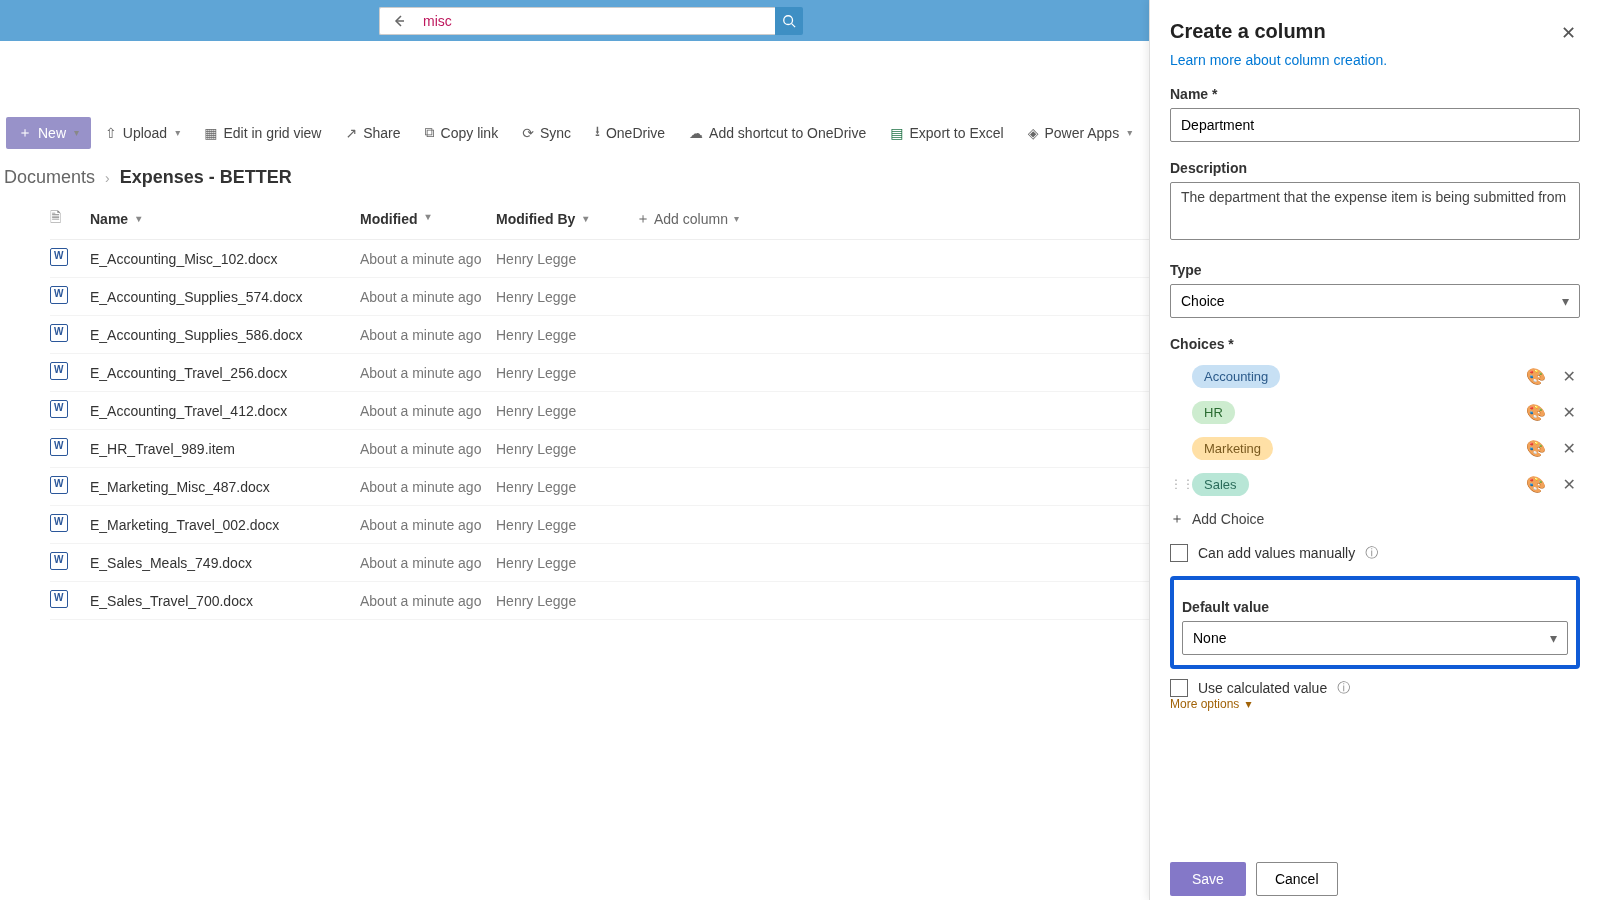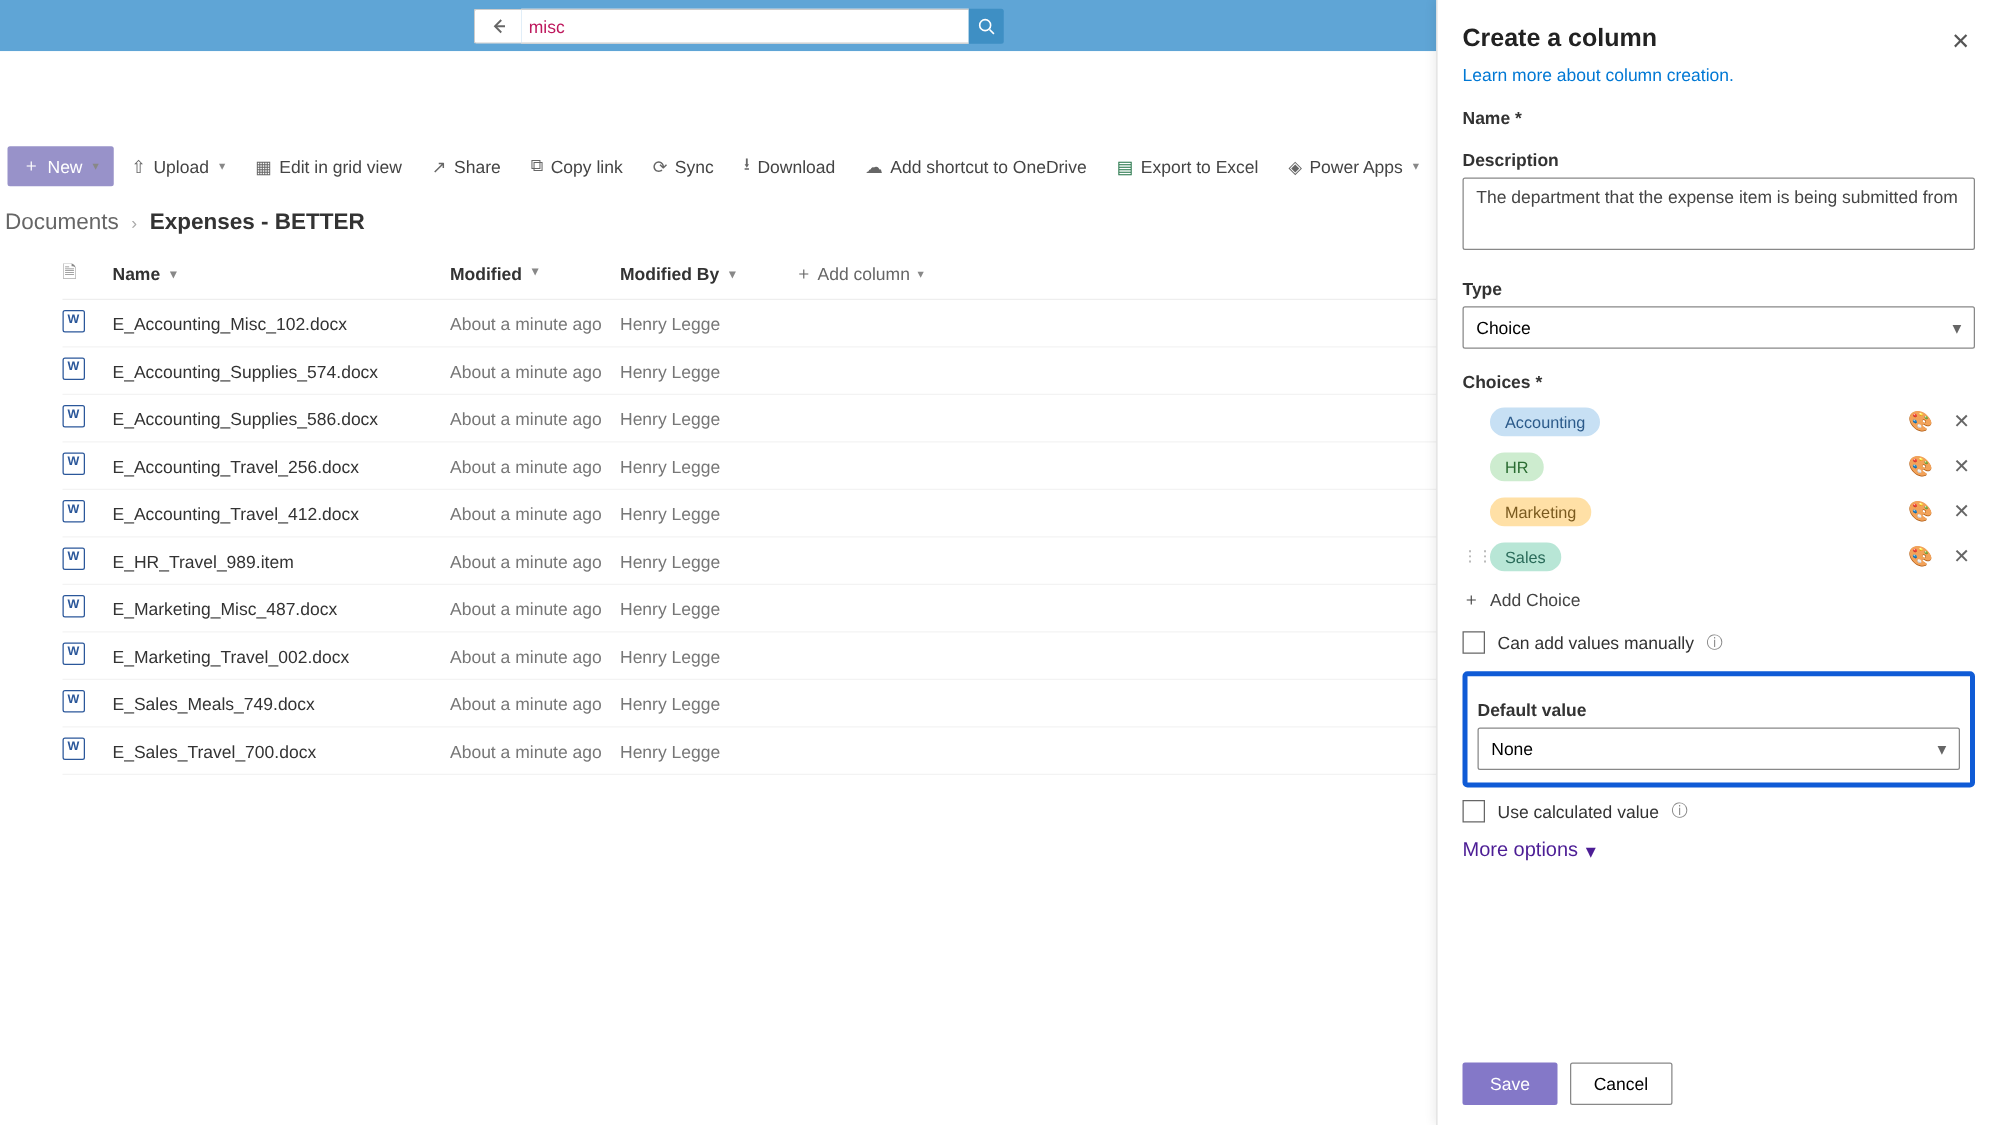--- a/index.html
+++ b/index.html
@@ -60,23 +60,23 @@
   .choice-spacer { flex:1;}
   .palette-ico, .x-ico { color:#666; cursor:pointer; padding:2px 4px;}
   .drag-ico { color:#aaa; font-size:12px; width:14px;}
 
   .add-choice { display:flex; align-items:center; gap:8px; color:#444; font-size:14px; margin-top:8px; cursor:pointer;}
   .chk-row { display:flex; align-items:center; gap:10px; font-size:14px; color:#333; margin-top:16px;}
   .chkbox { width:18px; height:18px; border:1px solid #666; background:#fff;}
   .info-ico { color:#888; font-size:13px;}
 
   .highlight-box { border:4px solid #0f5bd6; border-radius:4px; padding:6px 8px 10px 8px; margin-top:14px;}
-  .more-opts { display:flex; align-items:center; gap:6px; color:#4c1d95; font-size:16px; margin-top:13px; cursor:pointer;}
-
-  .panel-footer { position:absolute; bottom:16px; left:20px; display:flex; gap:10px;}
+  .more-opts { display:flex; align-items:center; gap:6px; color:#a16207; font-size:12px; margin-top:0; cursor:pointer;}
+
+  .panel-footer { position:absolute; bottom:4px; left:20px; display:flex; gap:10px;}
   .btn-save { background:#8478c8; color:#fff; border:none; height:34px; padding:0 22px; font-size:14px; border-radius:2px; cursor:pointer;}
   .btn-cancel { background:#fff; border:1px solid #888; height:34px; padding:0 18px; font-size:14px; border-radius:2px; cursor:pointer;}
 </style>
 </head>
 <body>
 
 <div class="topbar">
   <div class="search-wrap">
     <div class="back-btn">
       <svg width="16" height="16" viewBox="0 0 16 16">
@@ -118,21 +118,21 @@
   <div class="cmd">
       <span class="ico">⧉</span>
       <span>Copy link</span>
     </div>
   <div class="cmd">
       <span class="ico">⟳</span>
       <span>Sync</span>
     </div>
   <div class="cmd">
       <span class="ico">⭳</span>
-      <span>Download</span>
+      <span>OneDrive</span>
     </div>
   <div class="cmd">
       <span class="ico">☁</span>
       <span>Add shortcut to OneDrive</span>
     </div>
   <div class="cmd">
       <span class="ico" style="color:#217346">▤</span>
       <span>Export to Excel</span>
     </div>
   <div class="cmd">
@@ -239,20 +239,21 @@
 </div>
 
 <div class="panel">
   <div class="panel-head">
     <div class="panel-title">Create a column</div>
     <div class="close-x"><span>✕</span></div>
   </div>
   <div class="panel-sub">Learn more about column creation.</div>
 
   <div class="field-label">Name *</div>
+  <input class="tinput" value="Department" style="">
 
   <div class="field-label">Description</div>
   <textarea class="tarea" style="">The department that the expense item is being submitted from</textarea>
 
   <div class="field-label">Type</div>
   <div class="dselect">
     <span>Choice</span>
     <span style="color:#666">▾</span>
   </div>
 

